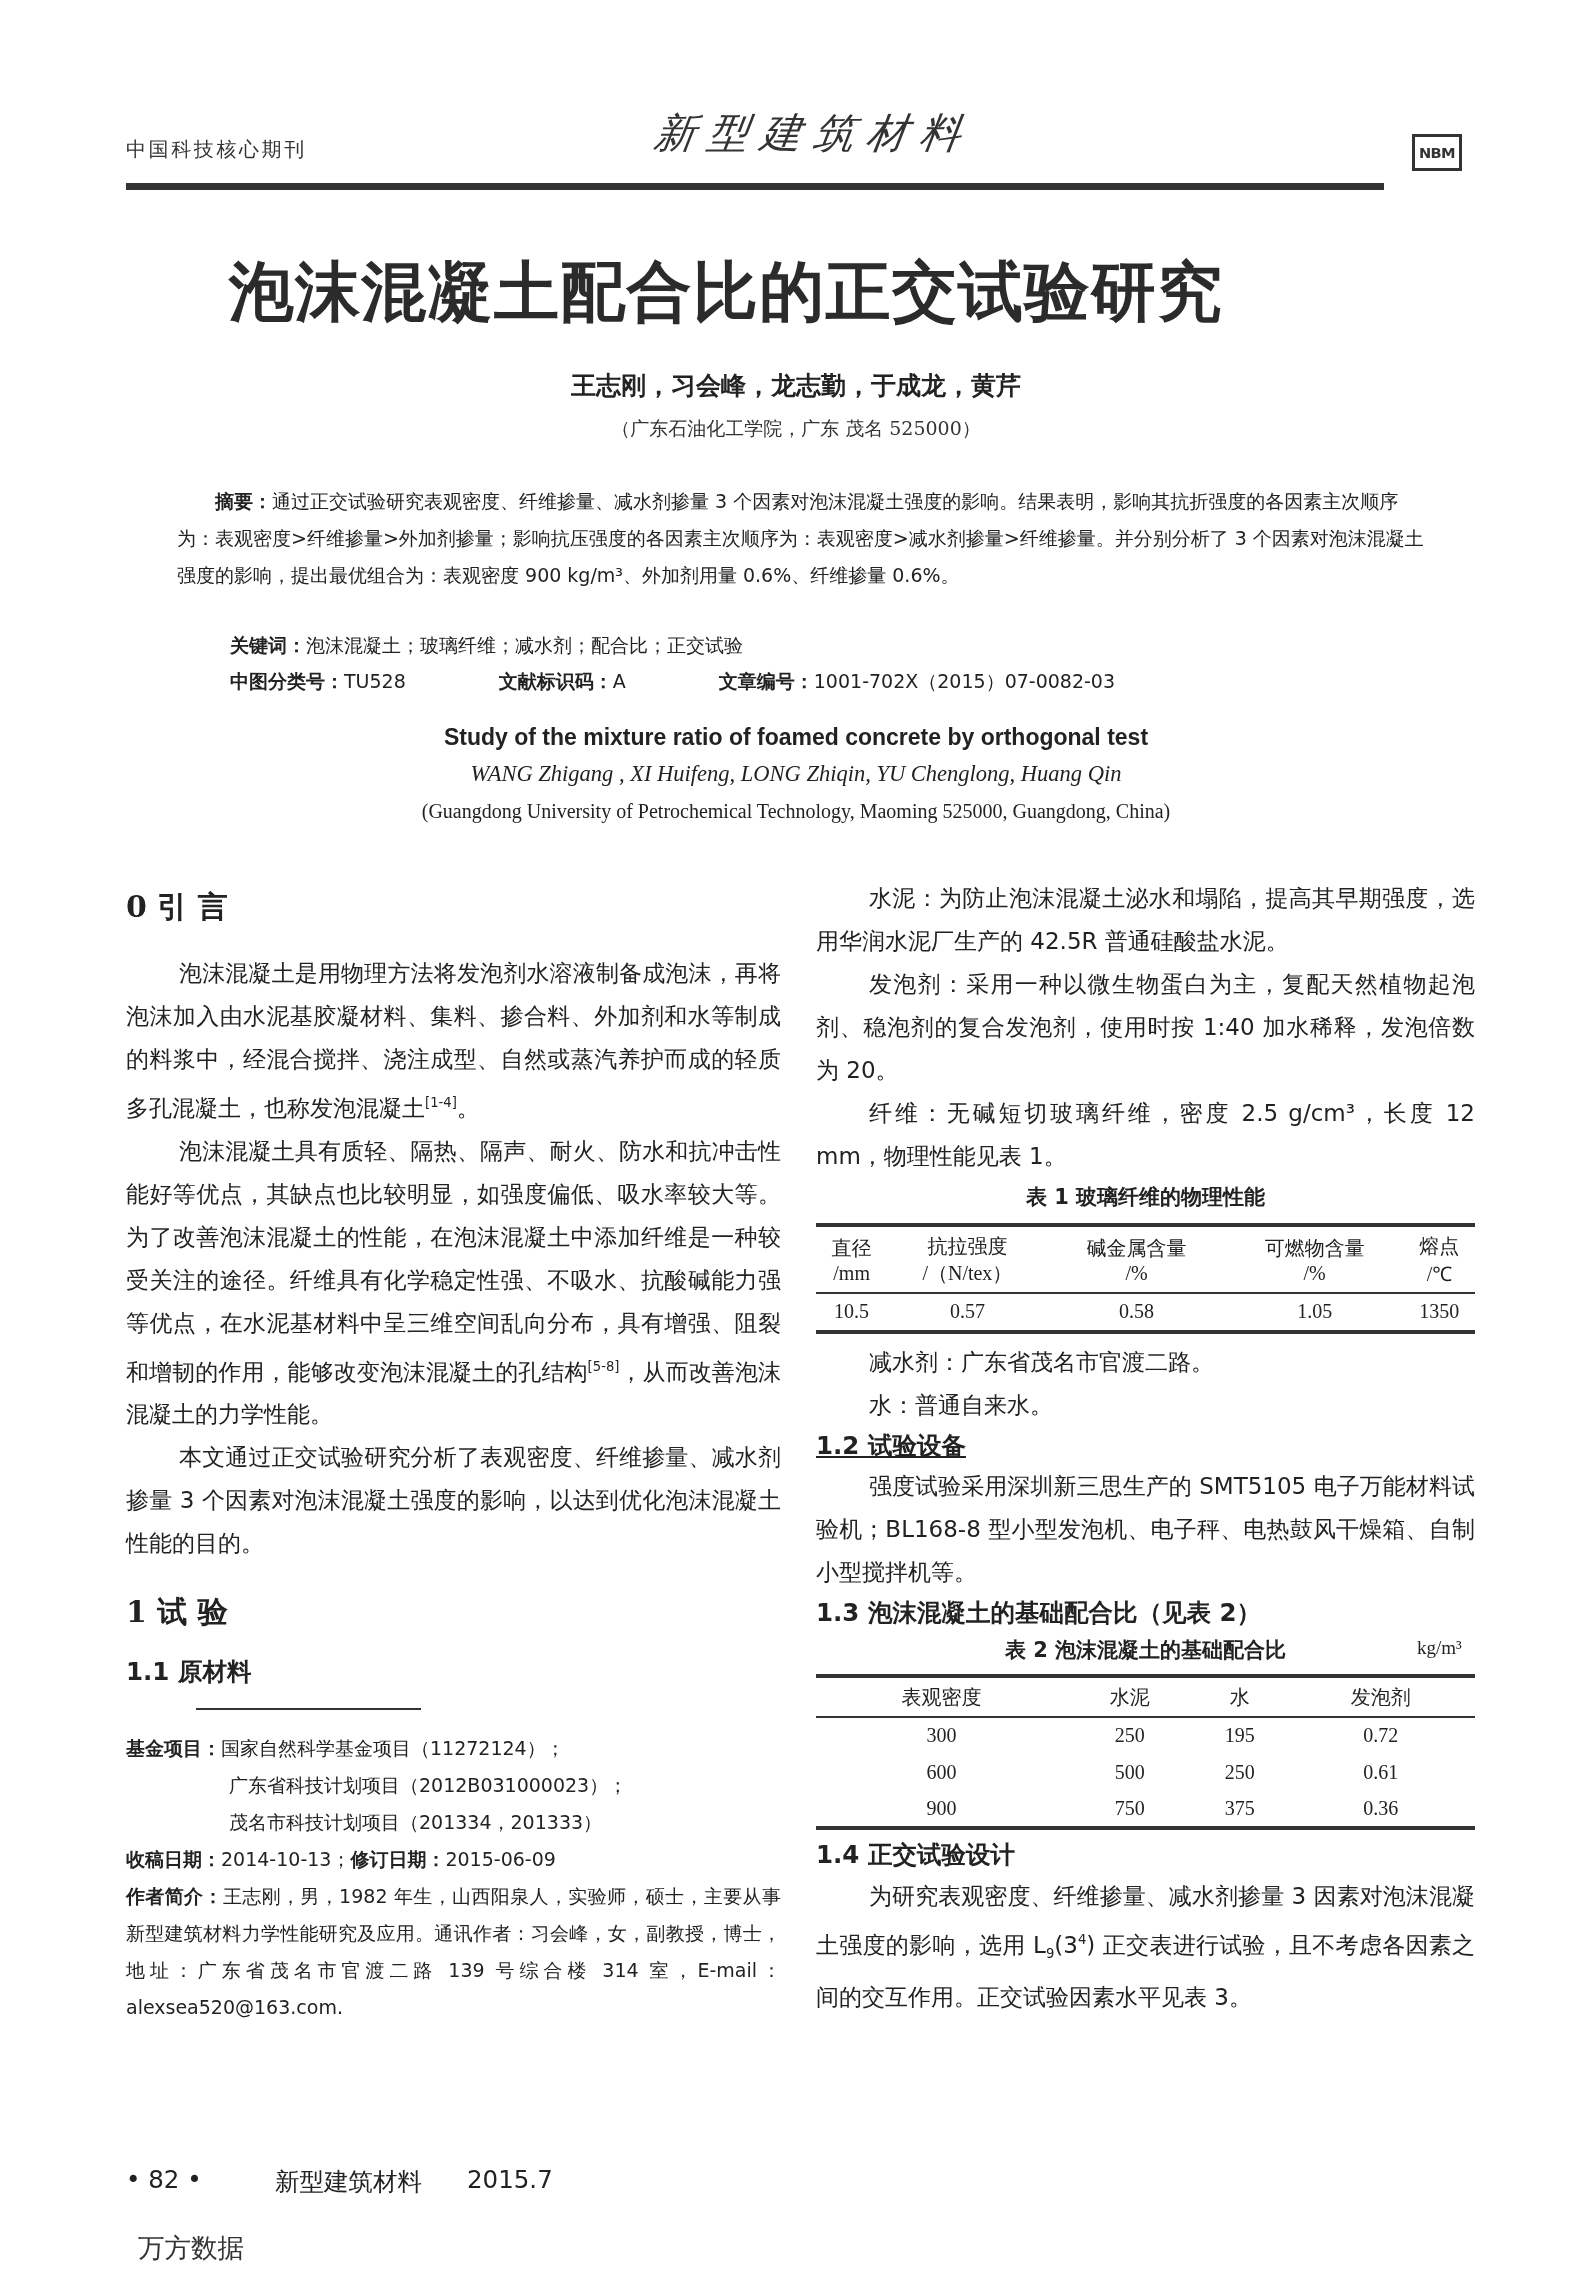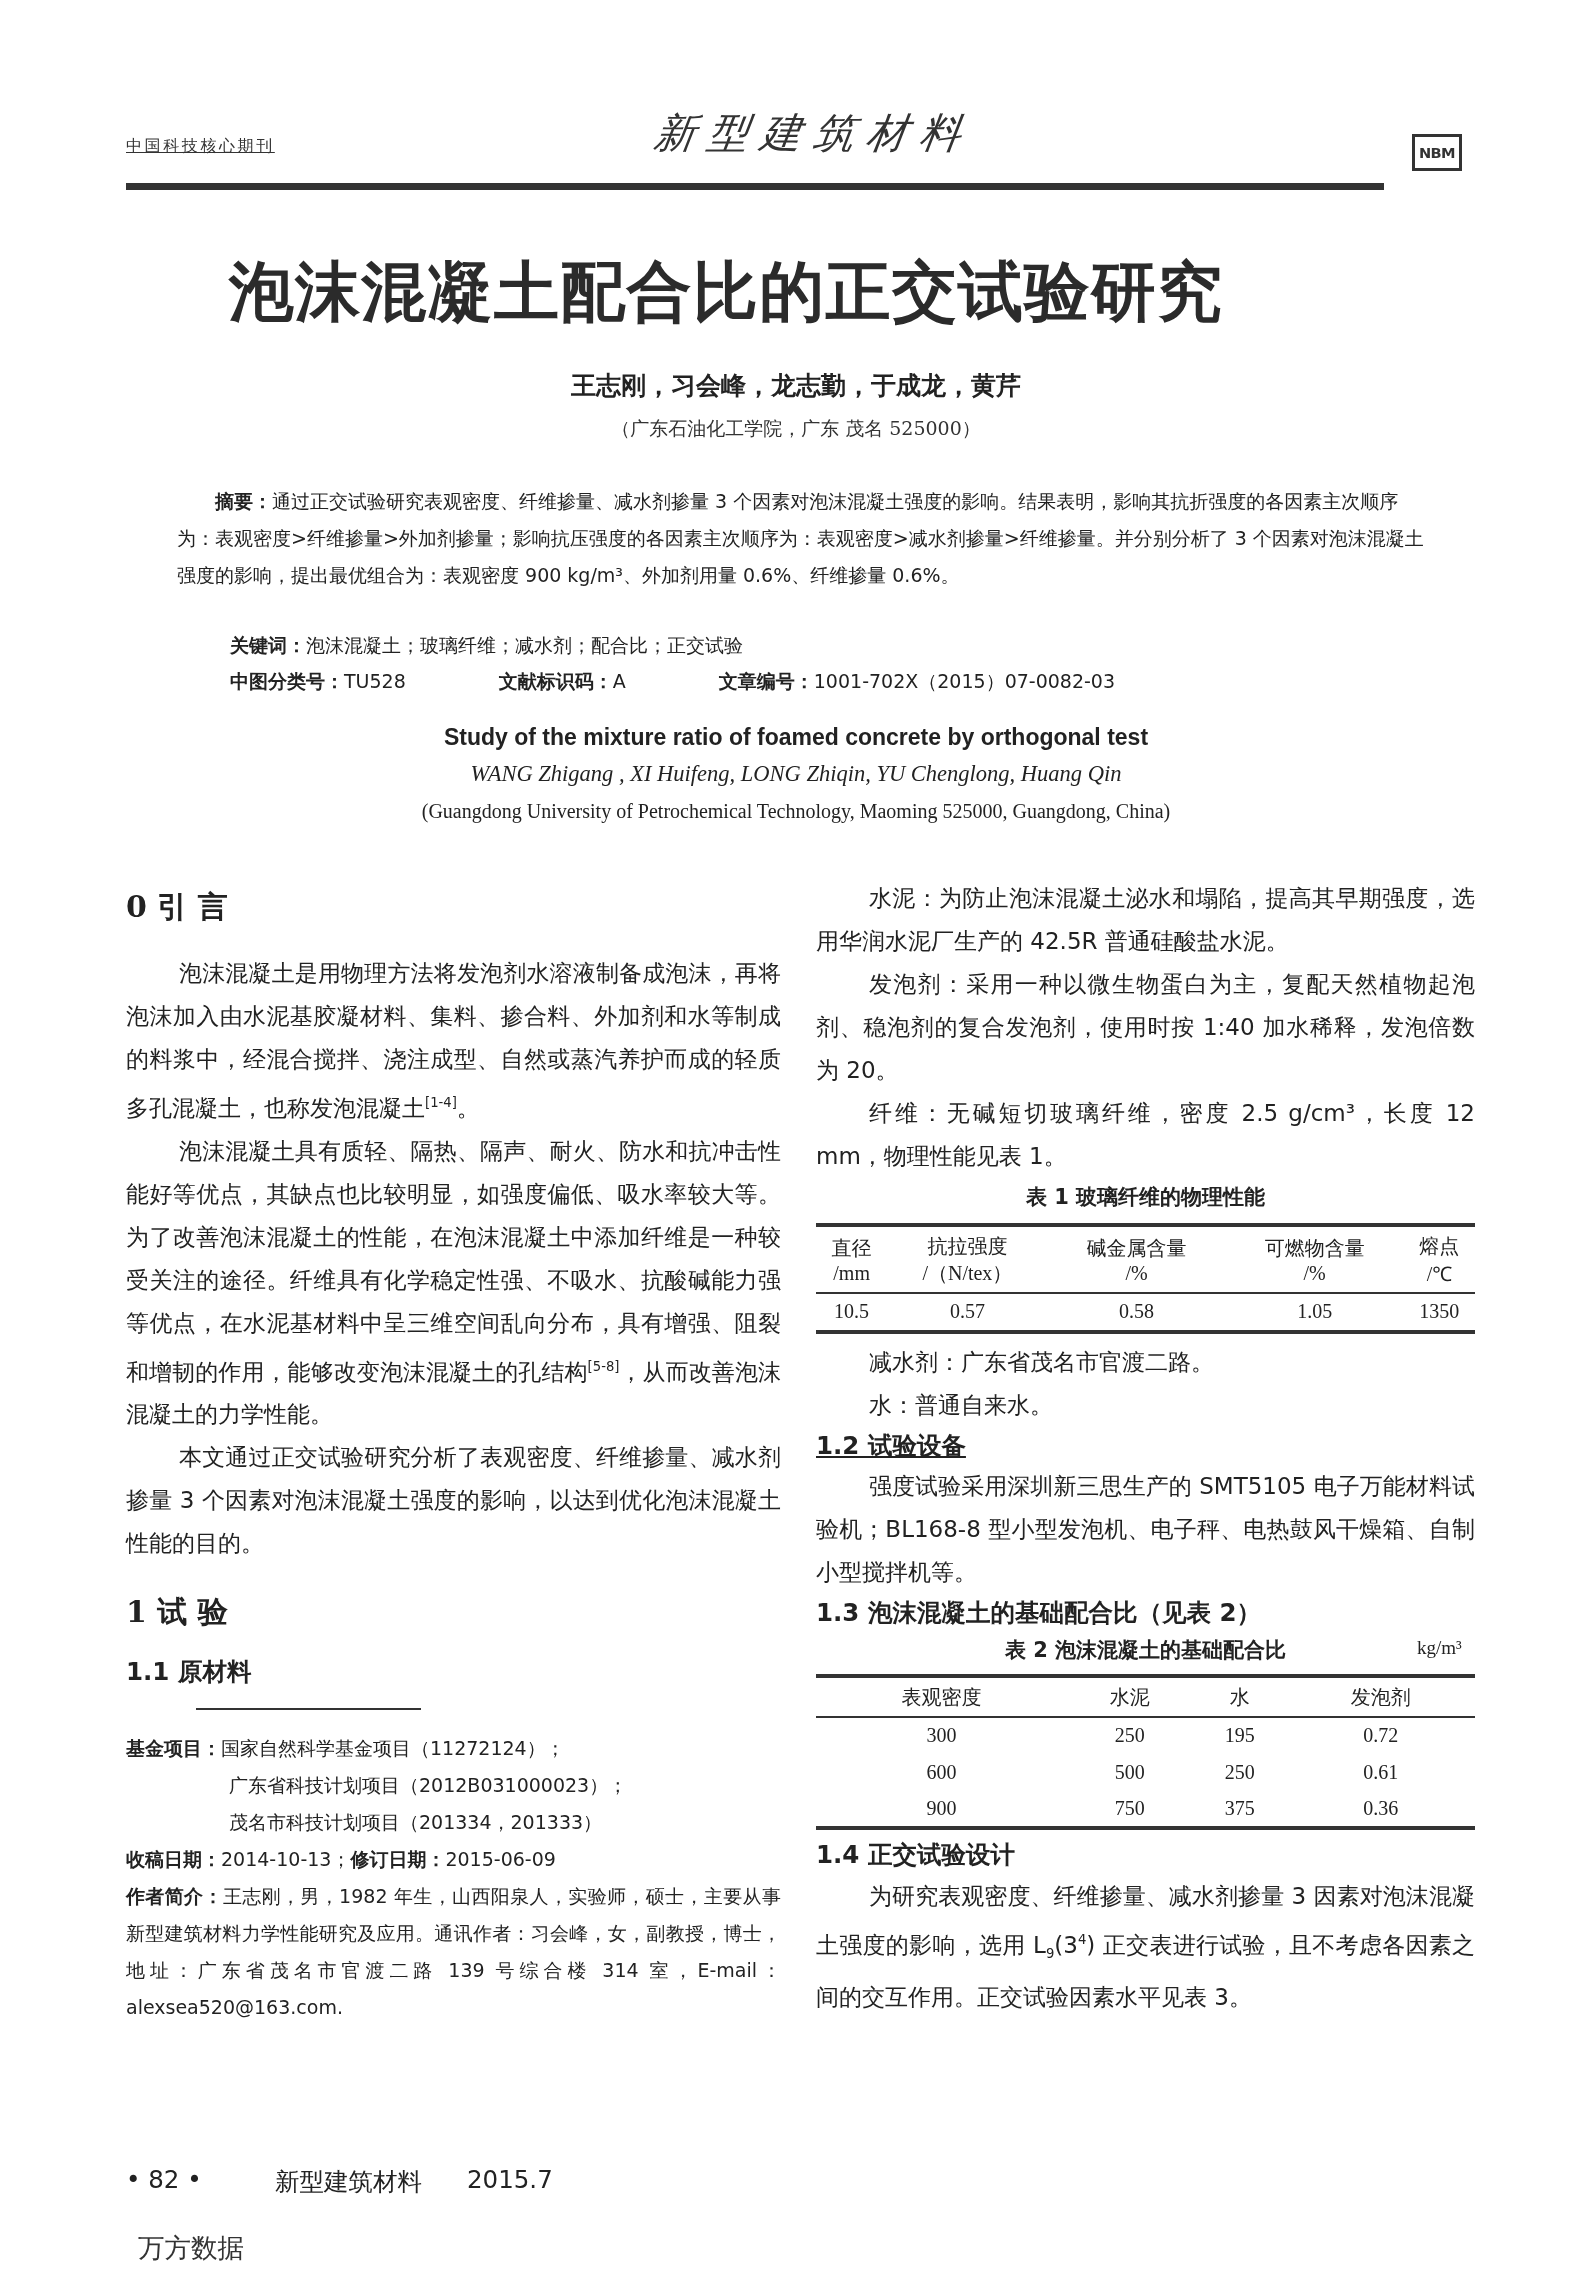--- a/index.html
+++ b/index.html
@@ -2,21 +2,21 @@
 <html style="font-size:10.6px"><head>
 <meta charset="utf-8">
 <style>
   html, body { margin: 0; padding: 0; background: #ffffff; }
   body {
     width: 1592px; height: 2295px; position: relative; overflow: hidden;
     color: #222; font-family: "DejaVu Sans", sans-serif;
   }
   .abs { position: absolute; }
   
-  .hdr-left { left: 126px; top: 136px; font-family: "DejaVu Serif", serif; font-size: 16px; letter-spacing: 2.6px; color: #333; text-decoration: underline; }
+  .hdr-left { left: 126px; top: 136px; font-family: "DejaVu Serif", serif; font-size: 20px; letter-spacing: 2.6px; color: #333; }
   .hdr-journal { left: 655px; top: 106px; font-family: "DejaVu Serif", serif; font-size: 41px; font-style: italic; letter-spacing: 12px; color: #333; transform: skewX(-8deg); }
   .hdr-logo { left: 1412px; top: 134px; width: 53px; width: 50px; height: 37px; border: 3.3px solid #333; box-sizing: border-box; display: flex; align-items: center; justify-content: center; }
   .hdr-logo span { font-family: "DejaVu Sans", sans-serif; font-weight: bold; font-size: 14.6px; color: #333; letter-spacing: -0.7px; }
   .hdr-rule { left: 126px; top: 183px; width: 1258px; height: 6.6px; background: #333; }
 
   .title { left: 0; width: 1452px; top: 248px; text-align: center; font-family: "DejaVu Sans", sans-serif; font-weight: bold; font-size: 65px; letter-spacing: 1.3px; color: #2b2b2b; }
   .authors { left: 0; width: 1592px; top: 369px; text-align: center; font-weight: bold; font-size: 25px; color: #222; }
   .affil { left: 0; width: 1592px; top: 416px; text-align: center; font-family: "DejaVu Serif", serif; font-size: 19px; color: #333; }
 
   .abstract { left: 177px; width: 1258px; top: 483px; font-size: 19px; line-height: 37px; color: #222; text-indent: 38px; }

